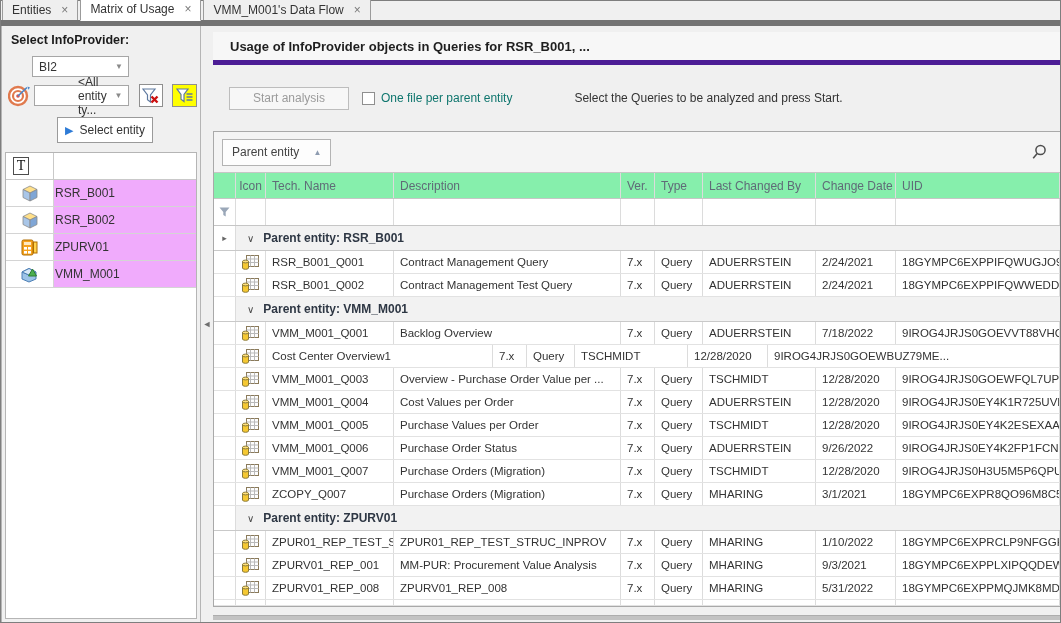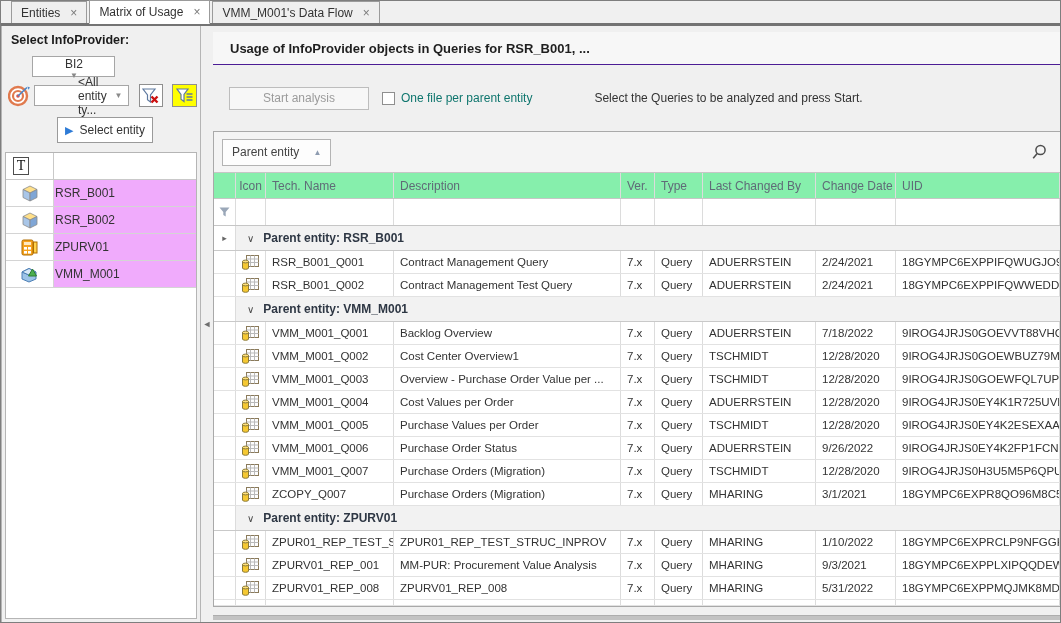--- a/index.html
+++ b/index.html
@@ -9,21 +9,21 @@
     font-family:"Liberation Sans", sans-serif;
     background:#e8e8e8; color:#333;
   }
   .window {
     width:1061px; height:623px; border:1px solid #7e7e7e;
     display:flex; flex-direction:column; background:#f0f0f0;
   }
   
   .tabbar {
     height:25px; flex:0 0 25px; display:flex; align-items:flex-end;
-    background:#f0f0f0; border-bottom:3px solid #737373; padding-left:10px;
+    background:#f0f0f0; border-bottom:6px solid #737373; padding-left:1px;
   }
   .tab {
     display:flex; align-items:center; height:22px; padding:0 9px;
     border:1px solid #9b9b9b; border-bottom:none; background:#efefef;
     font-size:12px; color:#333; margin-right:2px; white-space:nowrap; cursor:default;
   }
   .tab.active { background:#fff; height:24px; margin-bottom:-1px; border-bottom:1px solid #fff; }
   .tab .close { margin-left:10px; color:#7a7a7a; font-size:12px; line-height:1; }
   
   .body { flex:1; display:flex; min-height:0; }
@@ -33,21 +33,21 @@
     border-left:1px solid #b5b5b5; border-right:1px solid #b5b5b5;
     display:flex; flex-direction:column; padding:5px 3px 3px 3px; min-height:0;
   }
   .sidebar-header { font-weight:bold; font-size:12.5px; color:#1b1b1b; padding:2px 0 9px 6px; }
   .combo {
     height:21px; background:#fff; border:1px solid #a6a6a6;
     display:flex; align-items:center; justify-content:space-between;
     padding:0 5px 0 6px; font-size:12px; color:#333;
   }
   .combo .arrow { color:#8a8a8a; font-size:8px; }
-  .sb-row1 { margin:0 0 7px 27px; width:83px;flex-direction:column; }
+  .sb-row1 { margin:0 0 7px 27px; width:97px; }
   .sb-row2 { display:flex; align-items:center; margin-left:3px; }
   .sb-row2 .combo { width:97px; margin-left:3px;padding-left:43px; }
   .tool-btn {
     width:26px; height:23px; border:1px solid #8f8f8f; background:#fff;
     display:flex; align-items:center; justify-content:center; margin-left:10px; padding:0;
   }
   .tool-btn.hl { background:#ffff00; margin-left:9px; }
   .select-entity-btn {
     margin:10px 0 0 52px; width:96px; height:26px; background:#fff;
     border:1px solid #9a9a9a; display:flex; align-items:center; justify-content:center;
@@ -67,27 +67,27 @@
   }
   .entity-row { height:27px; flex:0 0 27px; display:flex; border-bottom:1px solid #d4d4d4; cursor:default; }
   .entity-row .icon-cell { width:48px; display:flex; align-items:center; justify-content:center; border-right:1px solid #d4d4d4; background:#fff; }
   .entity-row .name-cell { flex:1; background:#f0abfc; display:flex; align-items:center; padding-left:1px; font-size:12px; color:#333; }
   
   .splitter { width:12px; flex:0 0 12px; background:#f0f0f0; display:flex; align-items:center; justify-content:center; }
   .splitter .handle { color:#6f6f6f; font-size:9px; }
   
   .main { flex:1; display:flex; flex-direction:column; min-width:0; background:#f0f0f0; padding-top:6px; }
   .title-bar {
-    height:33px; flex:0 0 33px; background:#f7f7f7; border-bottom:1px solid #4c1d95;
+    height:33px; flex:0 0 33px; background:#f7f7f7; border-bottom:5px solid #4c1d95;
     display:flex; align-items:center; padding-left:17px;
     font-weight:bold; font-size:13px; color:#1f1f1f;
   }
   .toolbar { height:66px; flex:0 0 66px; display:flex; align-items:center; padding-left:16px; }
   .start-btn {
-    width:140px; height:23px; background:#f7f7f7; border:1px solid #bdbdbd;
+    width:120px; height:23px; background:#f7f7f7; border:1px solid #bdbdbd;
     color:#9b9b9b; font-size:12px; display:flex; align-items:center; justify-content:center;
   }
   .chk-group { display:flex; align-items:center; margin-left:13px; }
   .checkbox { width:13px; height:13px; background:#fff; border:1px solid #8f8f8f; margin-right:6px; }
   .chk-label { font-size:12px; color:#0f766e; }
   .hint { font-size:12px; color:#333; margin-left:62px; }
   
   .grid-panel {
     flex:1; min-height:0; border:1px solid #a9a9a9; border-right:none;
     background:#fff; display:flex; flex-direction:column; overflow:hidden;
@@ -404,21 +404,20 @@
                 <svg width="17" height="15" viewBox="0 0 17 15">
     <rect x="4.5" y="0.5" width="12" height="11" fill="#fdfdfd" stroke="#8a7a5a"></rect>
     <line x1="4.5" y1="4" x2="16.5" y2="4" stroke="#b9b9b9"></line>
     <line x1="4.5" y1="7.5" x2="16.5" y2="7.5" stroke="#b9b9b9"></line>
     <line x1="8.5" y1="0.5" x2="8.5" y2="11.5" stroke="#b9b9b9"></line>
     <line x1="12.5" y1="0.5" x2="12.5" y2="11.5" stroke="#b9b9b9"></line>
     <path d="M0.5 6.5 h6 v6.5 a3 1.3 0 0 1 -6 0 z" fill="#f5c832" stroke="#8a7a3a"></path>
     <ellipse cx="3.5" cy="6.5" rx="3" ry="1.4" fill="#ffe07a" stroke="#8a7a3a"></ellipse>
   </svg>
               </div>
-    <div class="cell col-tech">VMM_M001_Q002</div>
     <div class="cell col-desc">Cost Center Overview1</div>
     <div class="cell col-ver">7.x</div>
     <div class="cell col-type">Query</div>
     <div class="cell col-lcb">TSCHMIDT</div>
     <div class="cell col-date">12/28/2020</div>
     <div class="cell col-uid">9IROG4JRJS0GOEWBUZ79ME...</div>
   </div>
             <div class="row data-row">
     <div class="cell col-gutter"></div>
     <div class="cell col-icon">

